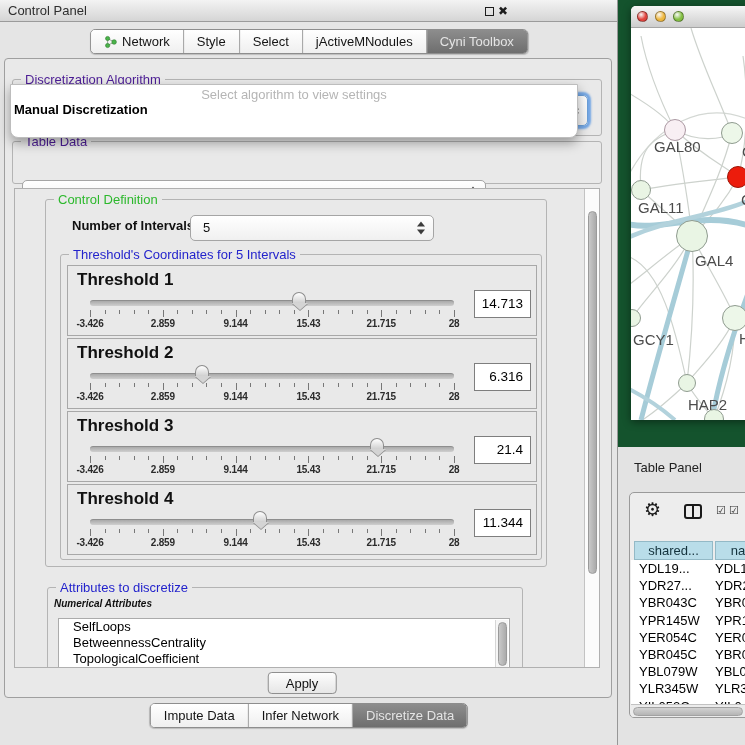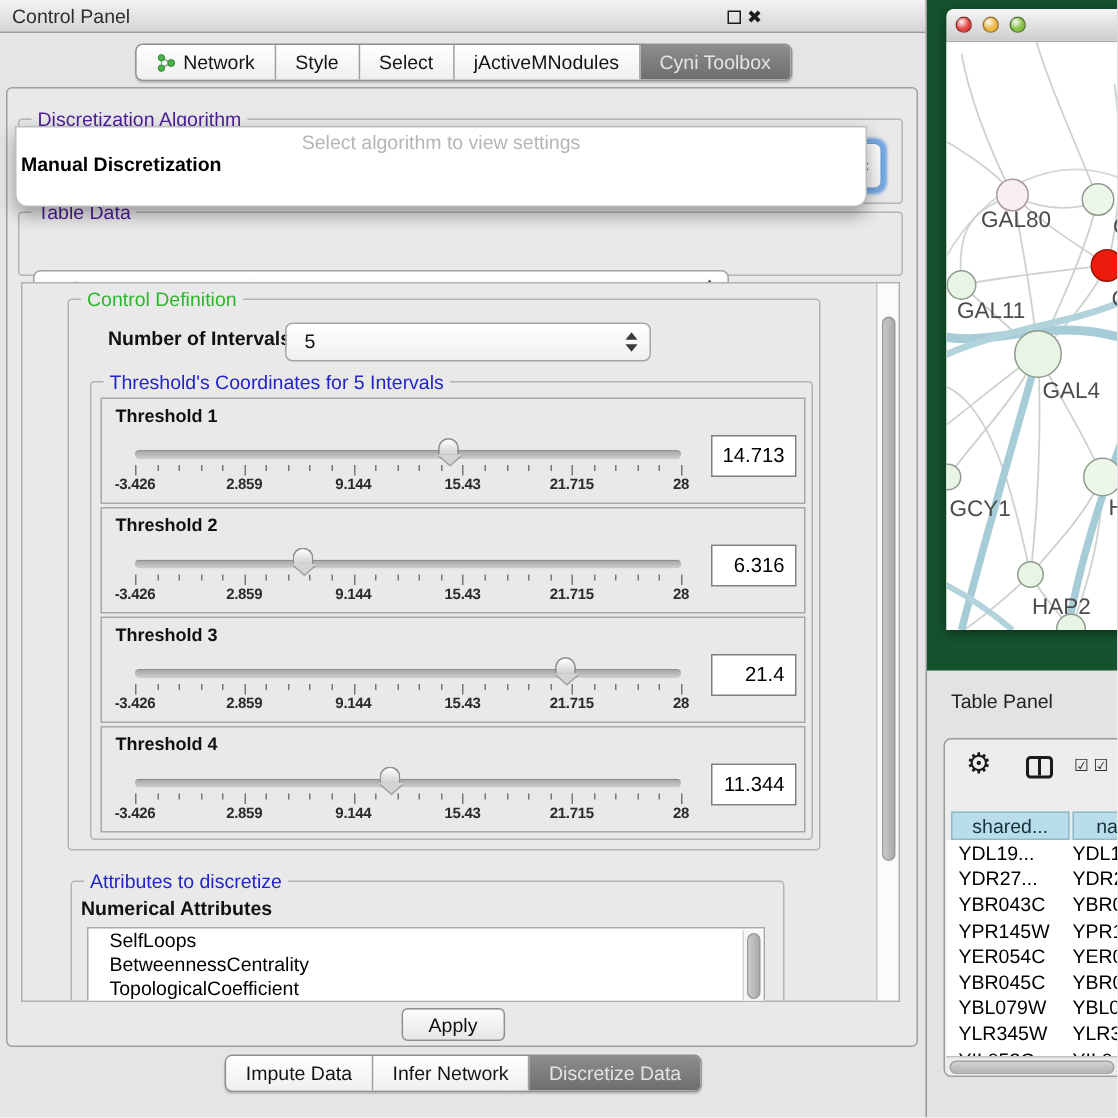--- a/index.html
+++ b/index.html
@@ -63,38 +63,38 @@
   .vthumb { position:absolute; left:2.5px; top:22px; width:9px; height:363px; border-radius:5px;
     background:linear-gradient(90deg,#c9c9c9,#aaaaaa); border:1px solid #9a9a9a; }
 
   .interval-group { left:30px; top:10px; width:502px; height:368px; }
   .noi-label { position:absolute; left:26px; top:18px; font-size:13px; font-weight:700; color:#111; }
   .noi-spin { left:144px; top:15px; width:244px; height:26px; }
   .thr-group { left:14px; top:54px; width:482px; height:306px; }
 
   .thr-panel { position:absolute; left:6px; width:470px; height:71px;
     border:1px solid #a8a8a8; background:#e9e9e9; }
-  .thr-label { position:absolute; left:9px; top:4px; font-size:12px; font-weight:700; color:#111; }
+  .thr-label { position:absolute; left:9px; top:4px; font-size:17px; font-weight:700; color:#111; }
   .sl-track { position:absolute; left:22px; top:34px; width:364px; height:6px; border-radius:3px;
     background:linear-gradient(#a9a9a9,#cfcfcf); border-top:1px solid #8e8e8e; }
   .tick { position:absolute; top:44px; width:1px; height:4px; background:#777; }
   .tick.major { height:7px; }
   .tick-label { position:absolute; top:52px; transform:translateX(-50%); font-size:10px; font-weight:700;
     color:#2b2b2b; letter-spacing:-0.2px; white-space:nowrap; }
   .sl-thumb { position:absolute; top:26px; width:14px; height:11px;
     background:linear-gradient(#ffffff,#e3e3e3 60%,#d0d0d0); border:1px solid #8d8d8d; border-bottom:none;
     border-radius:7px 7px 0 0; }
   .sl-thumb::after { content:""; position:absolute; top:10px; left:-1px; width:0; height:0;
     border-left:8px solid transparent; border-right:8px solid transparent; border-top:7px solid #d4d4d4;
     filter:drop-shadow(0 1px 0 #8d8d8d); }
   .val-box { position:absolute; left:406px; top:24px; width:57px; height:28px; background:#fff;
     border:1px solid #7e7e7e; font-size:13.5px; color:#000; line-height:26px; text-align:right; padding-right:7px; }
 
   .attr-group { left:32px; top:398px; width:476px; height:96px; }
-  .attr-head { position:absolute; left:6px; top:10px; font-size:13px; font-weight:700; color:#111; }
+  .attr-head { position:absolute; left:6px; top:10px; font-size:10px; font-weight:700; color:#111;font-style:italic; }
   .listbox { position:absolute; left:10px; top:30px; width:452px; height:52px; background:#fff;
     border:1px solid #ababab; overflow:hidden; }
   .attr-item { height:16px; line-height:16px; padding-left:14px; font-size:13px; color:#000; list-style:none; }
   .list-vtrack { position:absolute; right:1px; top:1px; width:13px; height:50px; background:#f6f6f6;
     border-left:1px solid #d6d6d6; }
   .list-vthumb { position:absolute; left:1.5px; top:2px; width:9px; height:44px; border-radius:5px;
     background:linear-gradient(90deg,#c9c9c9,#ababab); border:1px solid #9a9a9a; }
 
   .apply-btn { position:absolute; left:302px; top:672px; transform:translateX(-50%); height:22px;
     padding:0 17px; font-size:13px; color:#111; background:linear-gradient(#fdfdfd,#e6e6e6);

